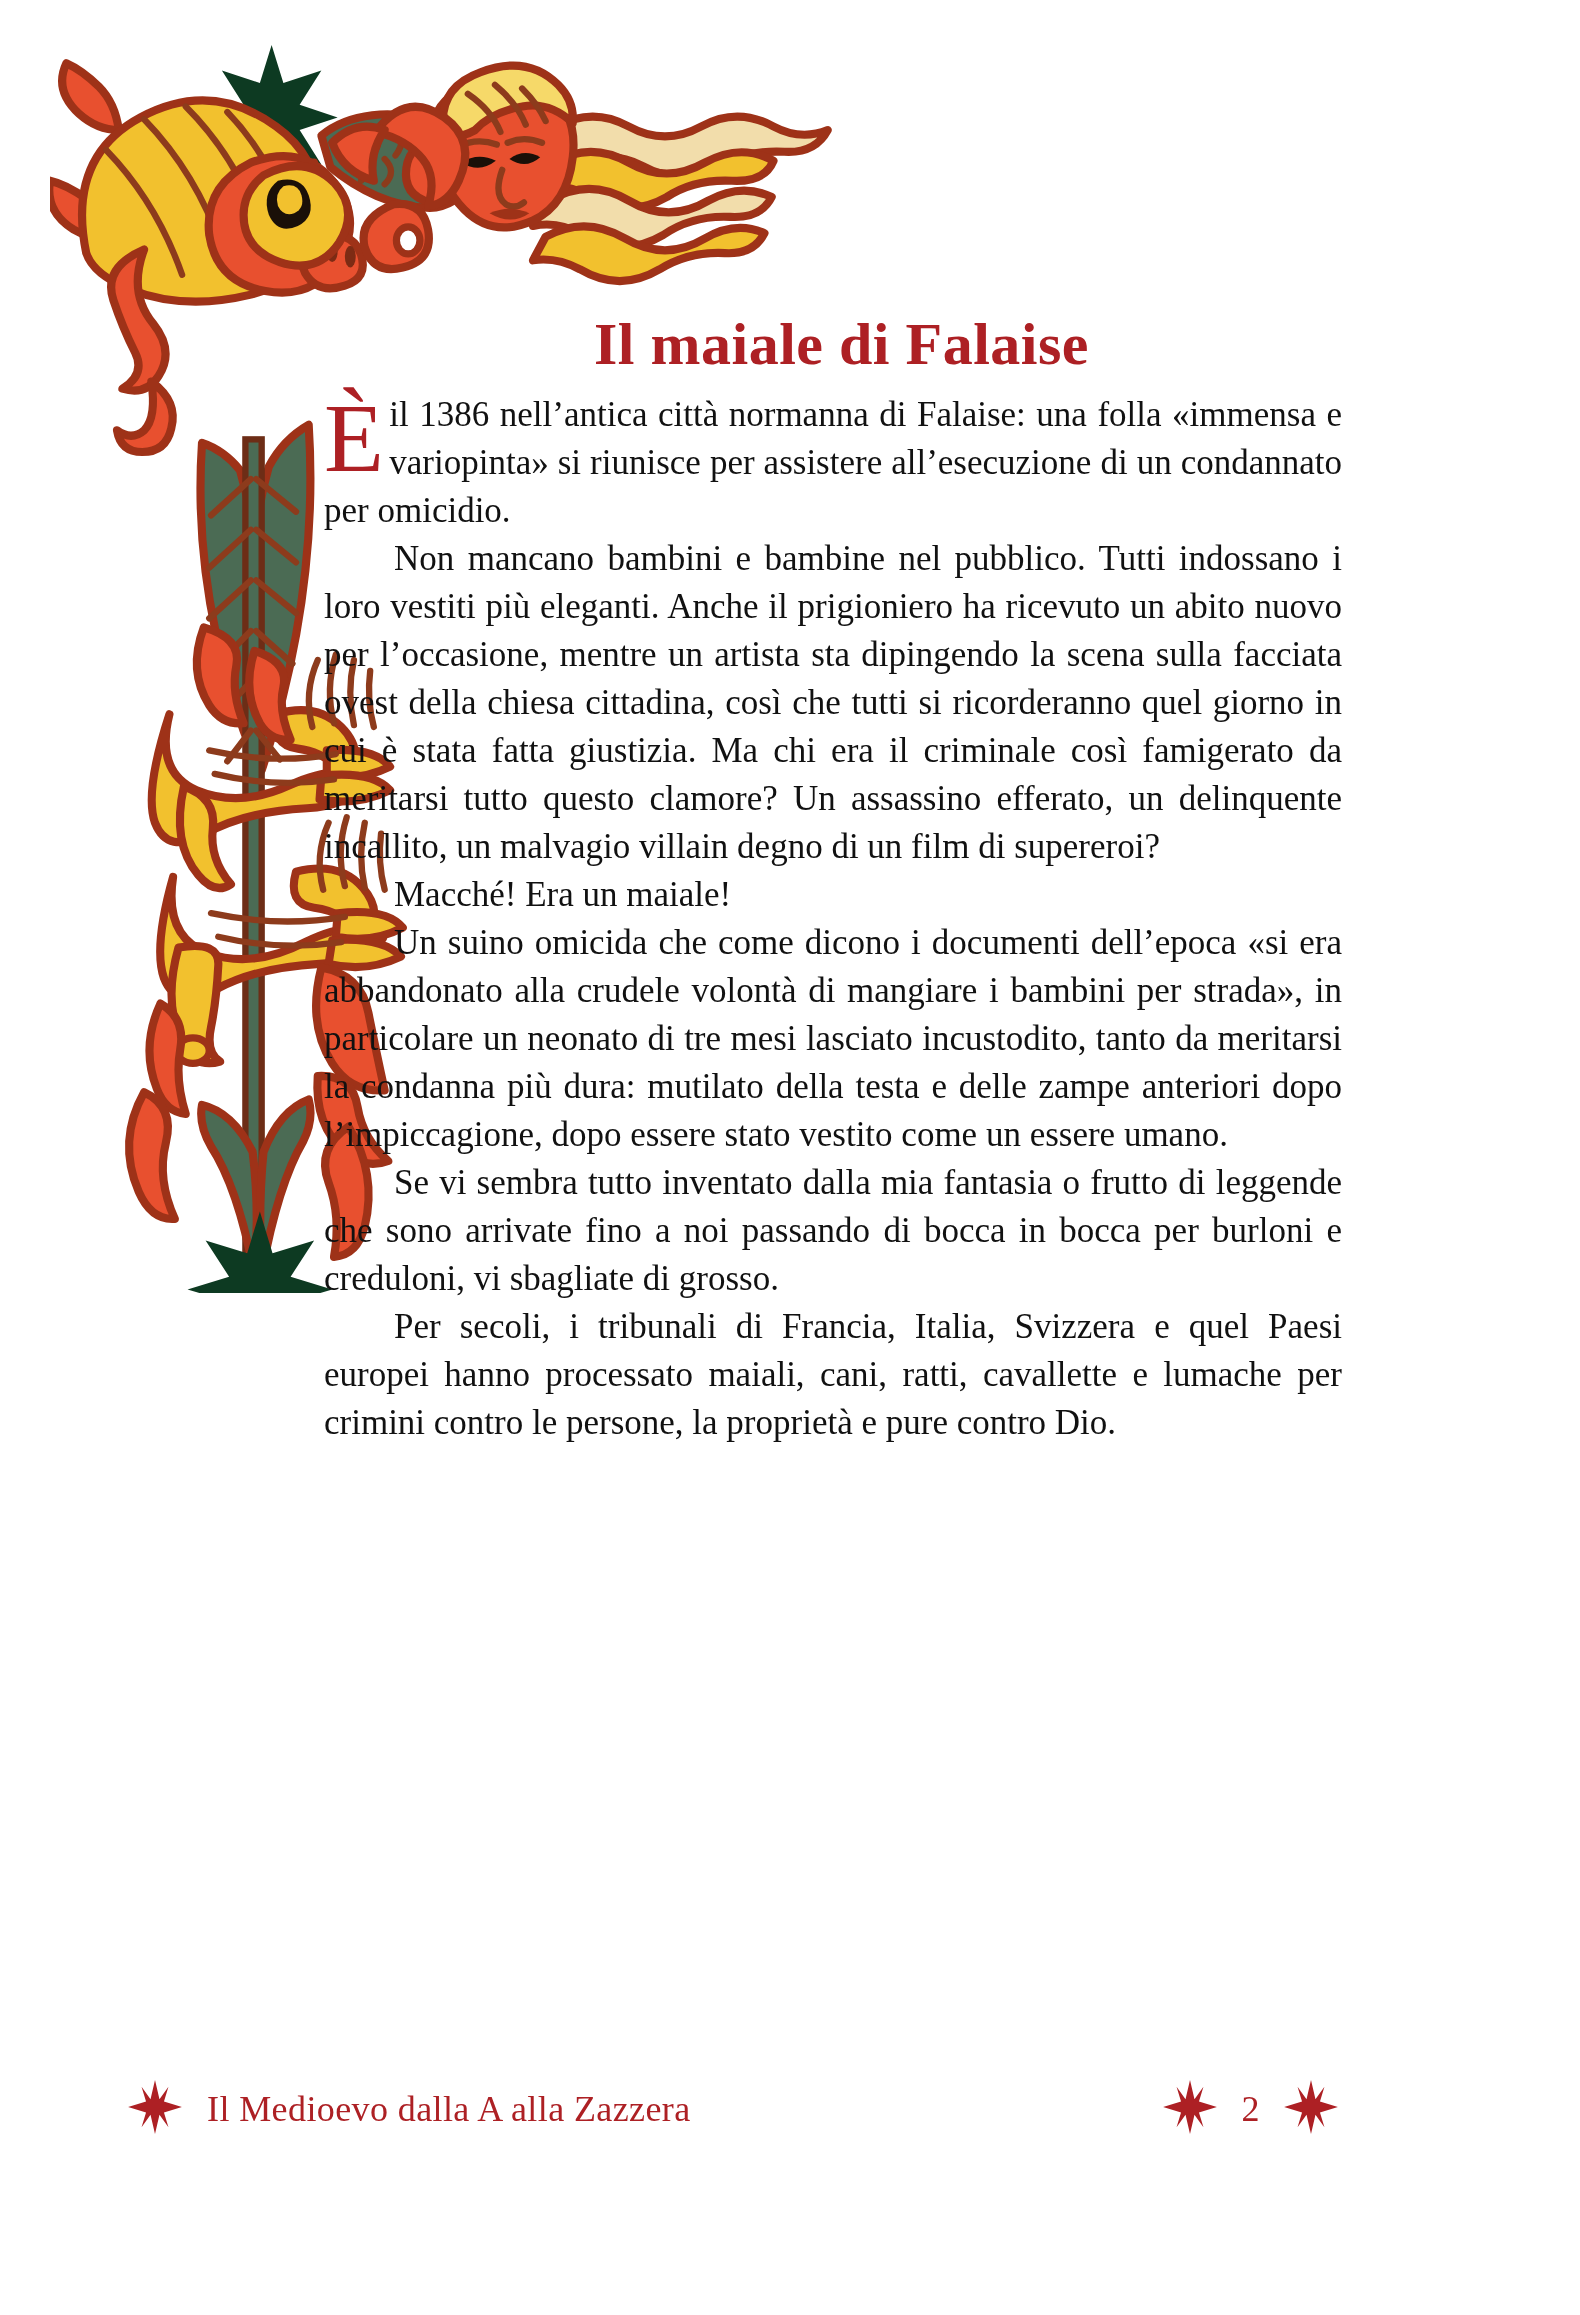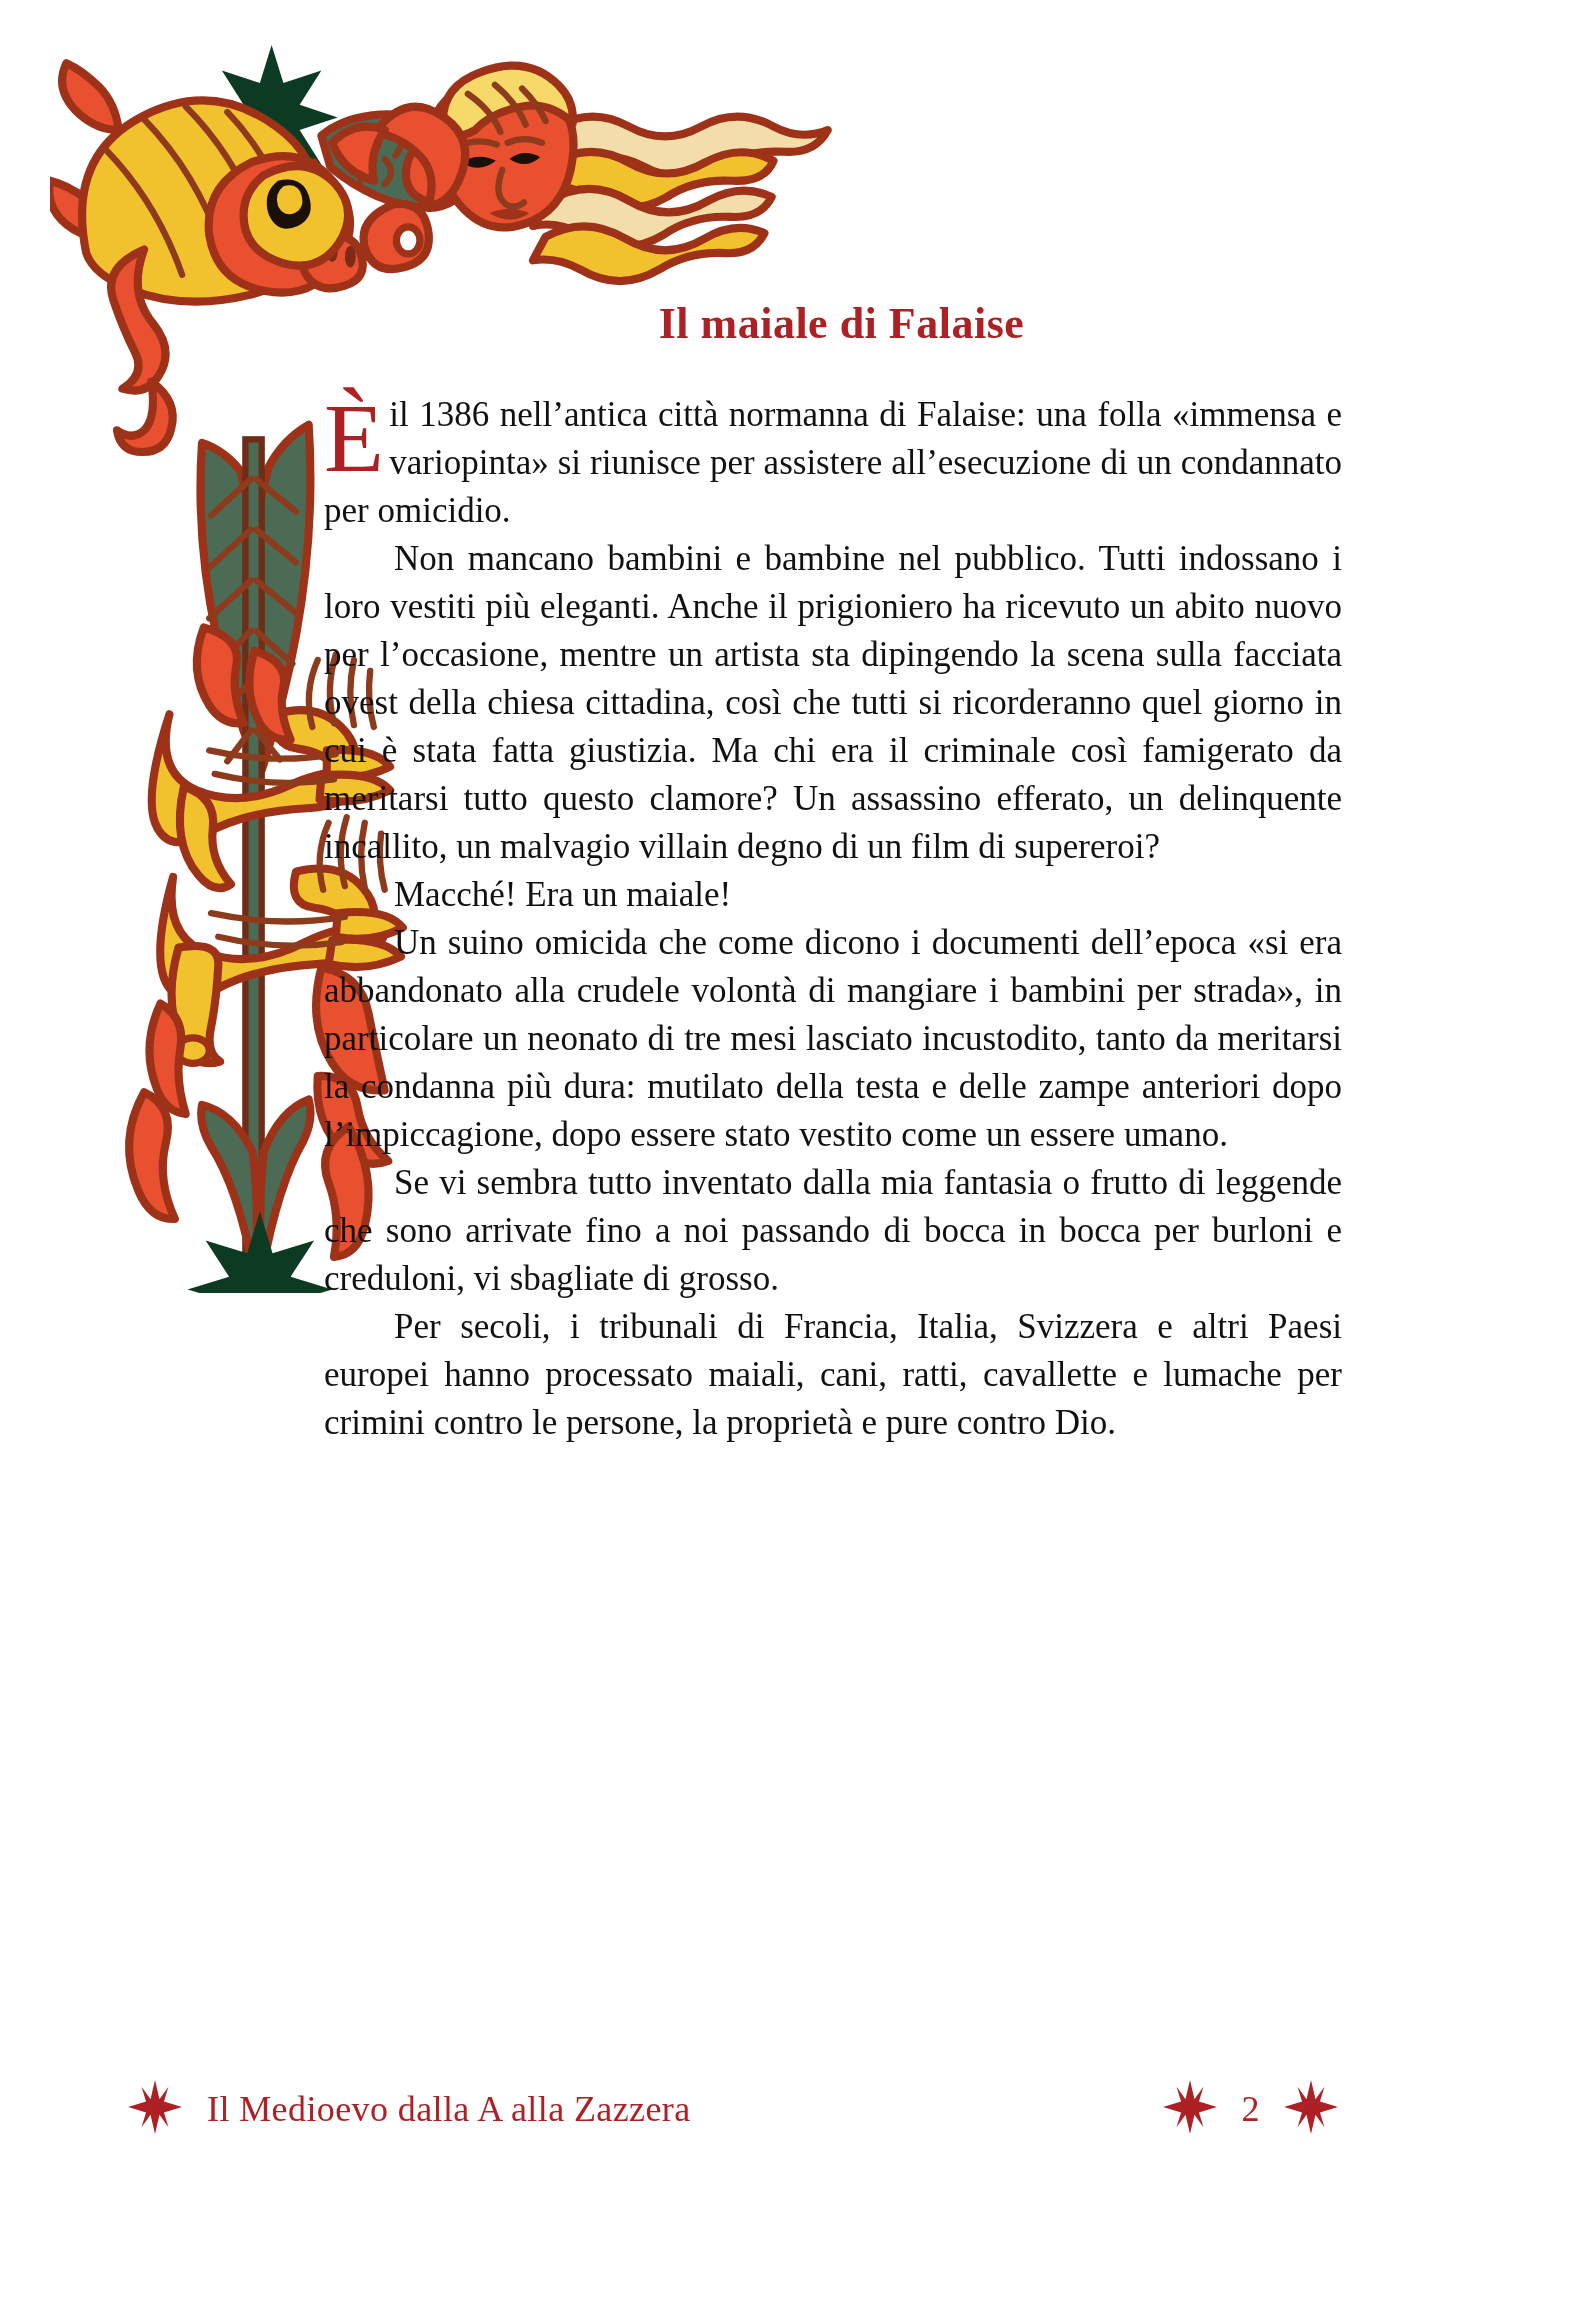--- a/index.html
+++ b/index.html
@@ -30,21 +30,21 @@
 
   
   .chapter-title {
     position: absolute;
     left: 326px;
     top: 271px;
     width: 1031px;
     text-align: center;
     color: #ad2024;
     font-family: "Liberation Serif", "DejaVu Serif", serif;
-    font-size: 44px;
+    font-size: 60px;
     letter-spacing: 0.5px;
     line-height: 1.1;
     white-space: nowrap;
   }
 
   
   .body-col {
     position: absolute;
     left: 324px;
     top: 391px;
@@ -305,21 +305,21 @@
   <h1 class="chapter-title">Il maiale di Falaise</h1>
 
   <div class="body-col">
     <p class="first">
       <span class="dropcap">È</span><span>il 1386 nell’antica città normanna di Falaise: una folla «immensa e variopinta» si riunisce per assistere all’esecuzione di un condannato per omicidio.</span>
     </p>
     <p>Non mancano bambini e bambine nel pubblico. Tutti indossano i loro vestiti più eleganti. Anche il prigioniero ha ricevuto un abito nuovo per l’occasione, mentre un artista sta dipingendo la scena sulla facciata ovest della chiesa cittadina, così che tutti si ricorderanno quel giorno in cui è stata fatta giustizia. Ma chi era il criminale così famigerato da meritarsi tutto questo clamore? Un assassino efferato, un delinquente incallito, un malvagio villain degno di un film di supereroi?</p>
     <p>Macché! Era un maiale!</p>
     <p>Un suino omicida che come dicono i documenti dell’epoca «si era abbandonato alla crudele volontà di mangiare i bambini per strada», in particolare un neonato di tre mesi lasciato incustodito, tanto da meritarsi la condanna più dura: mutilato della testa e delle zampe anteriori dopo l’impiccagione, dopo essere stato vestito come un essere umano.</p>
     <p>Se vi sembra tutto inventato dalla mia fantasia o frutto di leggende che sono arrivate fino a noi passando di bocca in bocca per burloni e creduloni, vi sbagliate di grosso.</p>
-    <p>Per secoli, i tribunali di Francia, Italia, Svizzera e altri Paesi europei hanno processato maiali, cani, ratti, cavallette e lumache per crimini contro le persone, la proprietà e pure contro Dio.</p>
+    <p>Per secoli, i tribunali di Francia, Italia, Svizzera e quel Paesi europei hanno processato maiali, cani, ratti, cavallette e lumache per crimini contro le persone, la proprietà e pure contro Dio.</p>
   </div>
 
   <div class="footer">
 
     <div class="footer-left">
       <span class="star">
         <svg width="56" height="56" viewBox="0 0 100 100">
           <path fill="#ad2024" d="M50 2 L58 36 L74 14 L66 40 L98 50 L66 60 L74 86 L58 64 L50 98 L42 64 L26 86 L34 60 L2 50 L34 40 L26 14 L42 36 Z"></path>
         </svg>
       </span>

